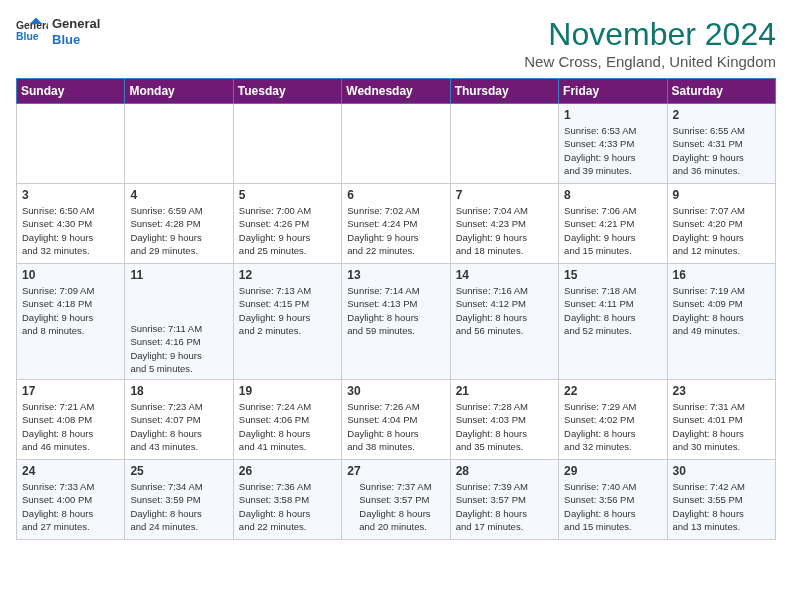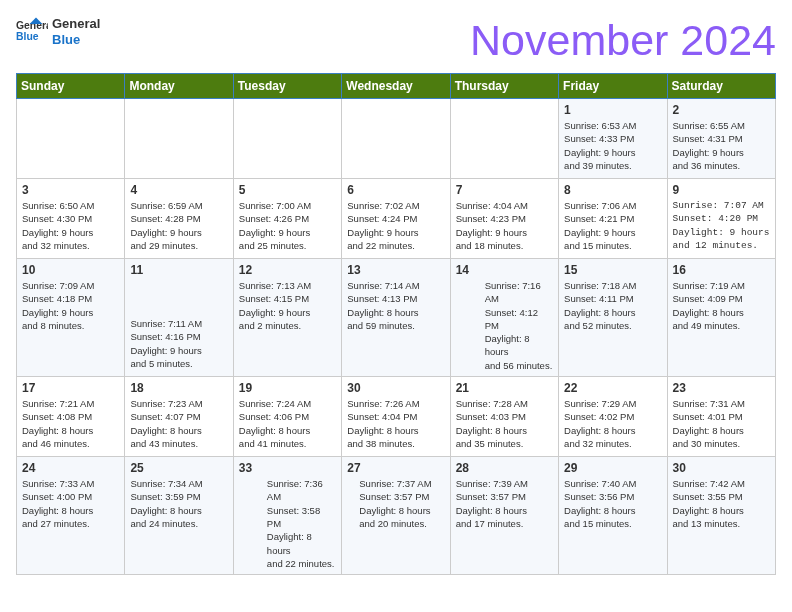--- a/index.html
+++ b/index.html
@@ -31,35 +31,35 @@
       color: #1a73c9;
     }
     .logo-icon {
       width: 32px;
       height: 32px;
     }
     .title-area {
       text-align: right;
     }
     .calendar-title {
-      font-size: 43px;
+      font-size: 32px;
       font-weight: normal;
-      color: #8b5cf6;
+      color: #0f766e;
     }
     .calendar-subtitle {
       font-size: 15px;
       color: #555;
     }
     table {
       width: 100%;
       border-collapse: collapse;
       table-layout: fixed;
     }
     thead tr {
-      background-color: #4d7c0f;
+      background-color: #701a75;
     }
     thead th {
       color: #fff;
       font-size: 12px;
       font-weight: bold;
       padding: 5px 4px;
       text-align: left;
       border: 1px solid #3a7fc1;
     }
     tbody tr {
@@ -105,20 +105,21 @@
       <text y="30" font-size="13" font-weight="bold" fill="#1a73c9" font-family="Arial">Blue</text>
       <polygon points="90,10 110,10 100,0" fill="#1a73c9" transform="translate(-55,2) scale(0.8)"></polygon>
     </svg>
     <div class="logo-text">
       <div><span style="color:#333">General</span></div>
       <div><span style="color:#1a73c9">Blue</span></div>
     </div>
   </div>
   <div class="title-area">
     <div class="calendar-title">November 2024</div>
+    <div class="calendar-subtitle">New Cross, England, United Kingdom</div>
   </div>
 </div>
 
 <table>
   <thead>
     <tr>
     <th>Sunday</th>
         <th>Monday</th>
         <th>Tuesday</th>
         <th>Wednesday</th>
@@ -173,35 +174,35 @@
         </td>
         <td>
           <span class="day-number">6</span>
           <div class="day-info" style="white-space: pre-line;">Sunrise: 7:02 AM
 Sunset: 4:24 PM
 Daylight: 9 hours
 and 22 minutes.</div>
         </td>
         <td>
           <span class="day-number">7</span>
-          <div class="day-info" style="white-space: pre-line;">Sunrise: 4:04 AM
+          <div class="day-info" style="white-space: pre-line;">Sunrise: 7:04 AM
 Sunset: 4:23 PM
 Daylight: 9 hours
 and 18 minutes.</div>
         </td>
         <td>
           <span class="day-number">8</span>
           <div class="day-info" style="white-space: pre-line;">Sunrise: 7:06 AM
 Sunset: 4:21 PM
 Daylight: 9 hours
 and 15 minutes.</div>
         </td>
         <td>
           <span class="day-number">9</span>
-          <div class="day-info" style="white-space: pre-line; font-family: Liberation Mono, monospace;">Sunrise: 7:07 AM
+          <div class="day-info" style="white-space: pre-line;">Sunrise: 7:07 AM
 Sunset: 4:20 PM
 Daylight: 9 hours
 and 12 minutes.</div>
         </td>
       </tr>
       <tr>
         <td>
           <span class="day-number">10</span>
           <div class="day-info" style="white-space: pre-line;">Sunrise: 7:09 AM
 Sunset: 4:18 PM
@@ -224,21 +225,21 @@
         </td>
         <td>
           <span class="day-number">13</span>
           <div class="day-info" style="white-space: pre-line;">Sunrise: 7:14 AM
 Sunset: 4:13 PM
 Daylight: 8 hours
 and 59 minutes.</div>
         </td>
         <td>
           <span class="day-number">14</span>
-          <div class="day-info" style="white-space: pre-line; margin-left: 29px;">Sunrise: 7:16 AM
+          <div class="day-info" style="white-space: pre-line;">Sunrise: 7:16 AM
 Sunset: 4:12 PM
 Daylight: 8 hours
 and 56 minutes.</div>
         </td>
         <td>
           <span class="day-number">15</span>
           <div class="day-info" style="white-space: pre-line;">Sunrise: 7:18 AM
 Sunset: 4:11 PM
 Daylight: 8 hours
 and 52 minutes.</div>
@@ -311,22 +312,22 @@
 and 27 minutes.</div>
         </td>
         <td>
           <span class="day-number">25</span>
           <div class="day-info" style="white-space: pre-line;">Sunrise: 7:34 AM
 Sunset: 3:59 PM
 Daylight: 8 hours
 and 24 minutes.</div>
         </td>
         <td>
-          <span class="day-number">33</span>
-          <div class="day-info" style="white-space: pre-line; margin-left: 28px;">Sunrise: 7:36 AM
+          <span class="day-number">26</span>
+          <div class="day-info" style="white-space: pre-line;">Sunrise: 7:36 AM
 Sunset: 3:58 PM
 Daylight: 8 hours
 and 22 minutes.</div>
         </td>
         <td>
           <span class="day-number">27</span>
           <div class="day-info" style="white-space: pre-line; margin-left: 12px;">Sunrise: 7:37 AM
 Sunset: 3:57 PM
 Daylight: 8 hours
 and 20 minutes.</div>

